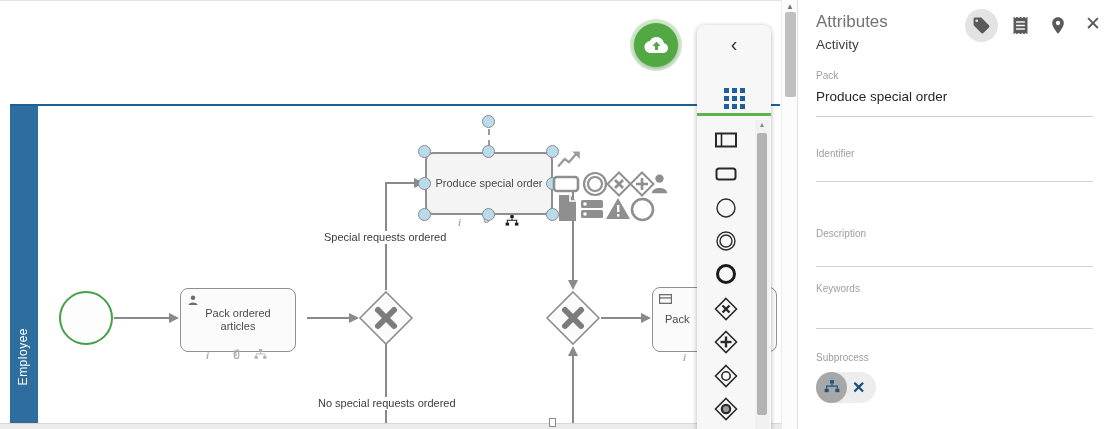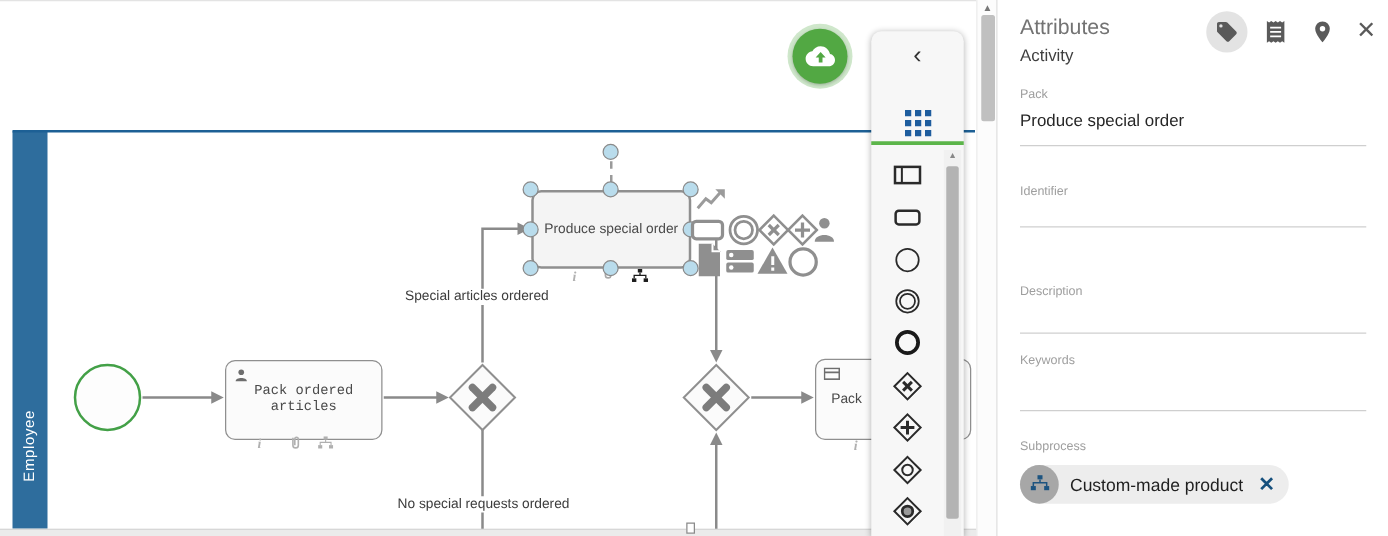--- a/index.html
+++ b/index.html
@@ -130,21 +130,21 @@
       </g>
     </svg>
 
     <div class="lane-band">
       <div class="lane-label">Employee</div>
     </div>
     <div class="lane-top-line"></div>
 
     <div class="start-event"></div>
 
-    <div class="task" style="left:180px; top:288px; width:126px; height:64px;font-family:Liberation Mono, monospace;">
+    <div class="task" style="left:180px; top:288px; width:116px; height:64px;">
       <svg class="abs" style="left:6px; top:5px;" width="12" height="13" viewBox="0 0 24 24">
         <circle cx="12" cy="6.5" r="4.5" fill="#6d6d6d"></circle>
           <path d="M3,21 c0,-7 18,-7 18,0 z" fill="#6d6d6d"></path>
       </svg>
       <div class="task-label">Pack ordered articles</div>
     </div>
     <div class="badge info" style="left:206px; top:349px;">i</div>
     <svg class="badge" style="left:230px; top:348px;" width="13" height="13" viewBox="0 0 24 24">
       <path d="M8,4 v11 a4,4 0 0 0 8,0 V6 a2.6,2.6 0 0 0 -5.2,0 v9" fill="none" stroke="#b0b0b0" stroke-width="2.4"></path>
     </svg>
@@ -238,21 +238,21 @@
 
     <div class="task" style="left:652px; top:287px; width:125px; height:65px; justify-content:flex-start;">
       <svg class="abs" style="left:6px; top:6px;" width="13" height="10" viewBox="0 0 24 18">
         <rect x="1" y="1" width="22" height="16" fill="none" stroke="#6d6d6d" stroke-width="2.4"></rect>
         <line x1="1" y1="7" x2="23" y2="7" stroke="#6d6d6d" stroke-width="2.4"></line>
       </svg>
       <div class="task-label" style="padding-left:12px;">Pack</div>
     </div>
     <div class="badge info" style="left:683px; top:351px;">i</div>
 
-    <div class="canvas-text flow-label" style="left:322px; top:231px;">Special articles ordered</div>
+    <div class="canvas-text flow-label" style="left:322px; top:231px;">Special requests ordered</div>
     <div class="canvas-text flow-label" style="left:316px; top:397px;">No special requests ordered</div>
 
     <div class="bottom-strip"></div>
     <div class="bottom-marker"></div>
   </div>
 
   <div class="upload-btn">
     <svg width="26" height="20" viewBox="0 0 26 20">
       <path d="M21,8.2 C20.3,4.7 17.2,2 13.5,2 10.6,2 8.1,3.6 6.9,6 3.9,6.4 1.5,8.9 1.5,12 c0,3.3 2.7,6 6,6 h12.5 c2.8,0 5,-2.2 5,-5 0,-2.5 -1.9,-4.6 -4,-4.8 z" fill="#fff"></path>
       <polygon points="13.5,6.5 17.5,11 15,11 15,15 12,15 12,11 9.5,11" fill="#52a843"></polygon>
@@ -378,18 +378,17 @@
           <g fill="#1d5480">
               <rect x="9" y="0" width="6" height="5"></rect>
               <rect x="1" y="13" width="6" height="5"></rect>
               <rect x="17" y="13" width="6" height="5"></rect>
             </g>
           <g stroke="#1d5480" stroke-width="1.8" fill="none">
               <path d="M12,5 v4 M4,13 v-4 h16 v4"></path>
             </g>
         </svg>
       </div>
-      <span class="chip-text">Custom-made product</span>
       <span class="chip-x"><span>✕</span></span>
     </div>
   </div>
 
 </div>
 
 </body></html>

